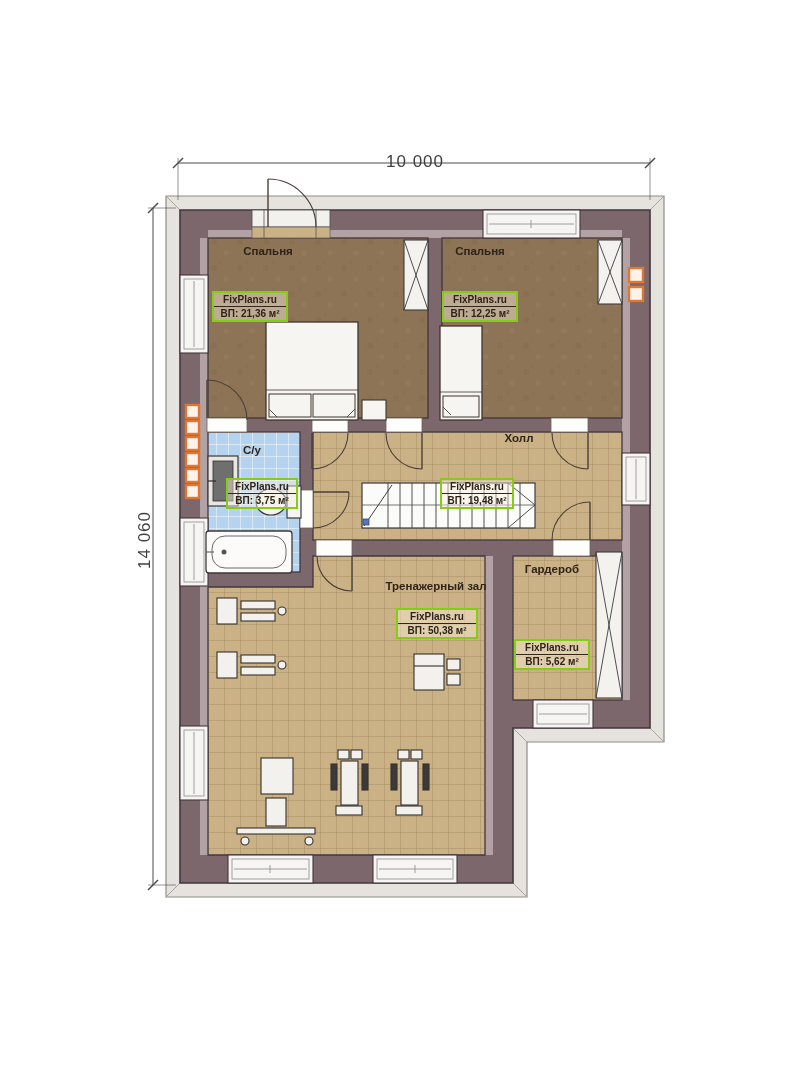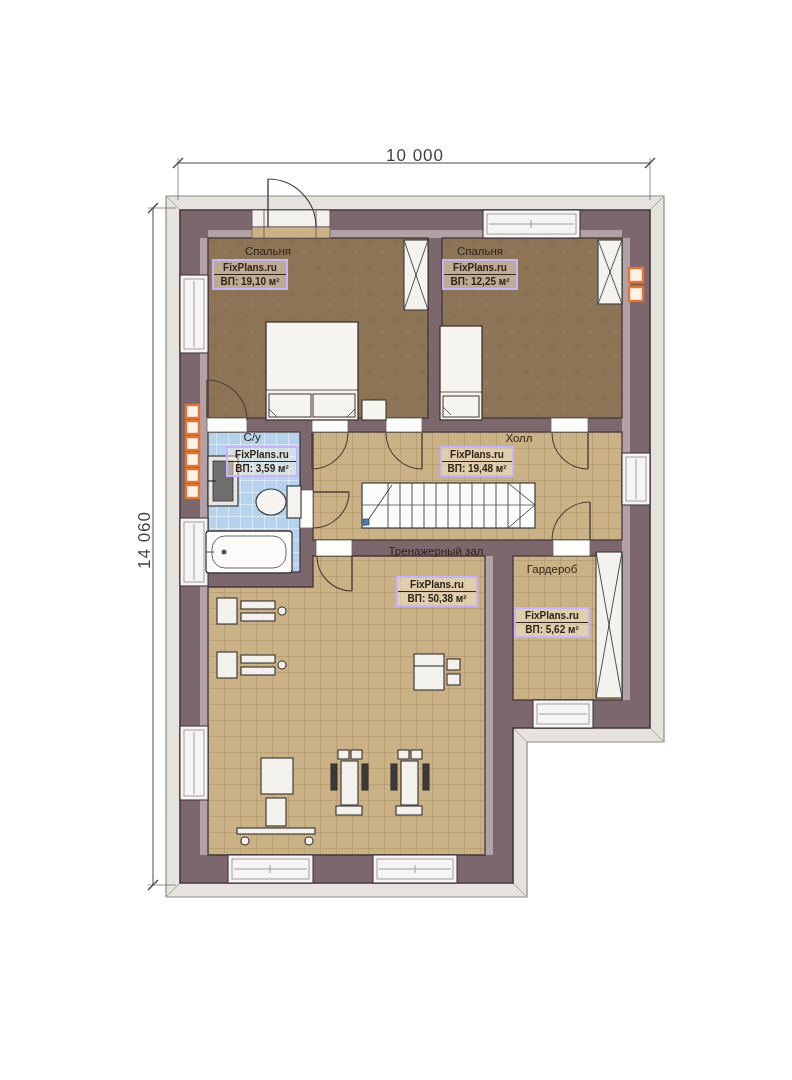--- a/index.html
+++ b/index.html
@@ -2,22 +2,22 @@
 <html><head>
 <meta charset="utf-8">
 <style>
   html,body{margin:0;padding:0;background:#ffffff;}
   #canvas{position:relative;width:792px;height:1080px;background:#ffffff;overflow:hidden;
           font-family:"Liberation Sans", sans-serif;}
   #plan-svg{position:absolute;left:0;top:0;}
   .ovl{position:absolute;box-sizing:border-box;}
   .dim-text{font-size:17px;color:#3f3f3f;letter-spacing:1px;text-align:center;font-weight:400;}
   .dim-v{transform:rotate(-90deg);transform-origin:center center;}
-  .room-name{font-size:11.5px;font-weight:normal;color:#2e2318;text-align:center;white-space:nowrap;}
-  .room-box{border:2px solid #c4b5fd;background:rgba(250,240,221,0.45);text-align:center;}
+  .room-name{font-size:11.5px;font-weight:bold;color:#2e2318;text-align:center;white-space:nowrap;}
+  .room-box{border:2px solid #84cc16;background:rgba(250,240,221,0.45);text-align:center;margin-top:32px;}
   .room-box .row{font-size:10px;font-weight:bold;color:#2e2318;line-height:13px;padding:0 2px;white-space:nowrap;}
   .room-box .row + .row{border-top:1.6px solid #33261b;}
 </style>
 </head>
 <body>
 
 <div id="canvas">
 
 <svg id="plan-svg" width="792" height="1080" viewBox="0 0 792 1080">
   <defs>
@@ -301,48 +301,48 @@
     <line x1="178" y1="158" x2="178" y2="200" stroke-width="0.6"></line>
     <line x1="650" y1="158" x2="650" y2="200" stroke-width="0.6"></line>
     <line x1="153" y1="208" x2="153" y2="885"></line>
     <line x1="148" y1="213" x2="158" y2="203" stroke-width="1.4"></line>
     <line x1="148" y1="890" x2="158" y2="880" stroke-width="1.4"></line>
     <line x1="148" y1="208" x2="176" y2="208" stroke-width="0.6"></line>
     <line x1="148" y1="885" x2="176" y2="885" stroke-width="0.6"></line>
   </g>
 </svg>
 
-<div class="ovl dim-text" style="left:340px;top:146px;width:150px;">10 000</div>
+<div class="ovl dim-text" style="left:340px;top:152px;width:150px;">10 000</div>
 <div class="ovl dim-text dim-v" style="left:105px;top:530px;width:80px;">14 060</div>
 
 <div class="ovl room-name" style="left:213px;top:245px;width:110px;">Спальня</div>
 <div class="ovl room-box" style="left:212px;top:259px;width:76px;">
   <div class="row">FixPlans.ru</div>
-  <div class="row">ВП: 19,10 м²</div>
+  <div class="row">ВП: 21,36 м²</div>
 </div>
 
 <div class="ovl room-name" style="left:425px;top:245px;width:110px;">Спальня</div>
 <div class="ovl room-box" style="left:442px;top:259px;width:76px;">
   <div class="row">FixPlans.ru</div>
   <div class="row">ВП: 12,25 м²</div>
 </div>
 
-<div class="ovl room-name" style="left:197px;top:431px;width:110px;">С/у</div>
+<div class="ovl room-name" style="left:197px;top:444px;width:110px;">С/у</div>
 <div class="ovl room-box" style="left:226px;top:446px;width:72px;">
   <div class="row">FixPlans.ru</div>
-  <div class="row">ВП: 3,59 м²</div>
+  <div class="row">ВП: 3,75 м²</div>
 </div>
 
 <div class="ovl room-name" style="left:416px;top:432px;width:110px;margin-left:48px;">Холл</div>
 <div class="ovl room-box" style="left:440px;top:446px;width:74px;">
   <div class="row">FixPlans.ru</div>
   <div class="row">ВП: 19,48 м²</div>
 </div>
 
-<div class="ovl room-name" style="left:361px;top:545px;width:150px;">Тренажерный зал</div>
+<div class="ovl room-name" style="left:361px;top:580px;width:150px;">Тренажерный зал</div>
 <div class="ovl room-box" style="left:396px;top:576px;width:82px;">
   <div class="row">FixPlans.ru</div>
   <div class="row">ВП: 50,38 м²</div>
 </div>
 
 <div class="ovl room-name" style="left:497px;top:563px;width:110px;">Гардероб</div>
 <div class="ovl room-box" style="left:514px;top:607px;width:76px;">
   <div class="row">FixPlans.ru</div>
   <div class="row">ВП: 5,62 м²</div>
 </div>

